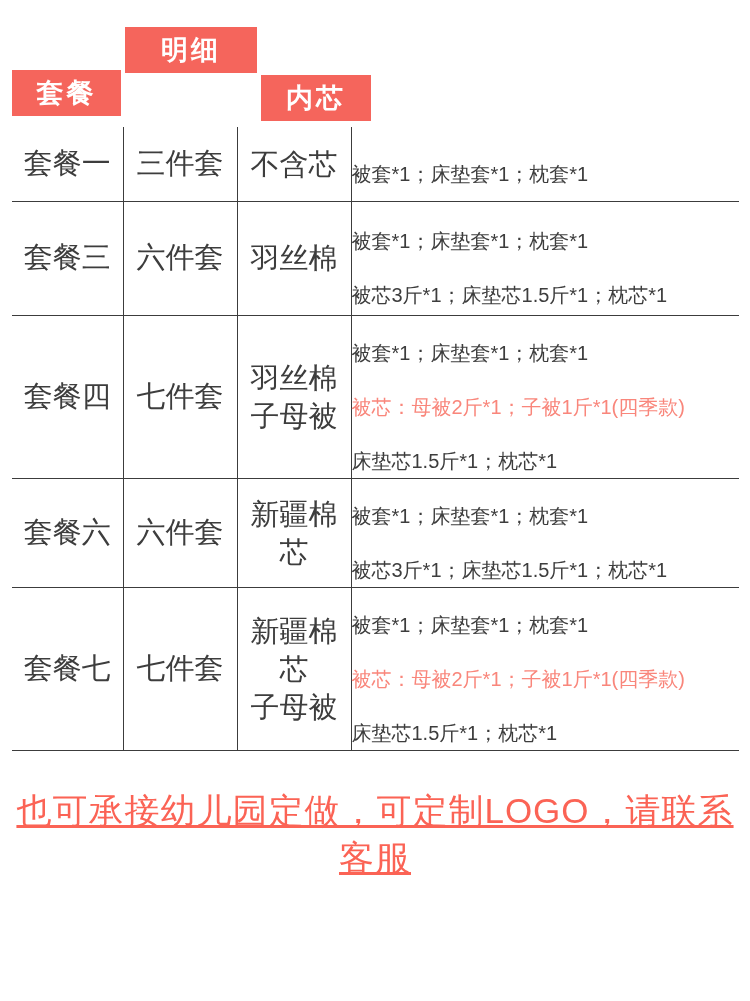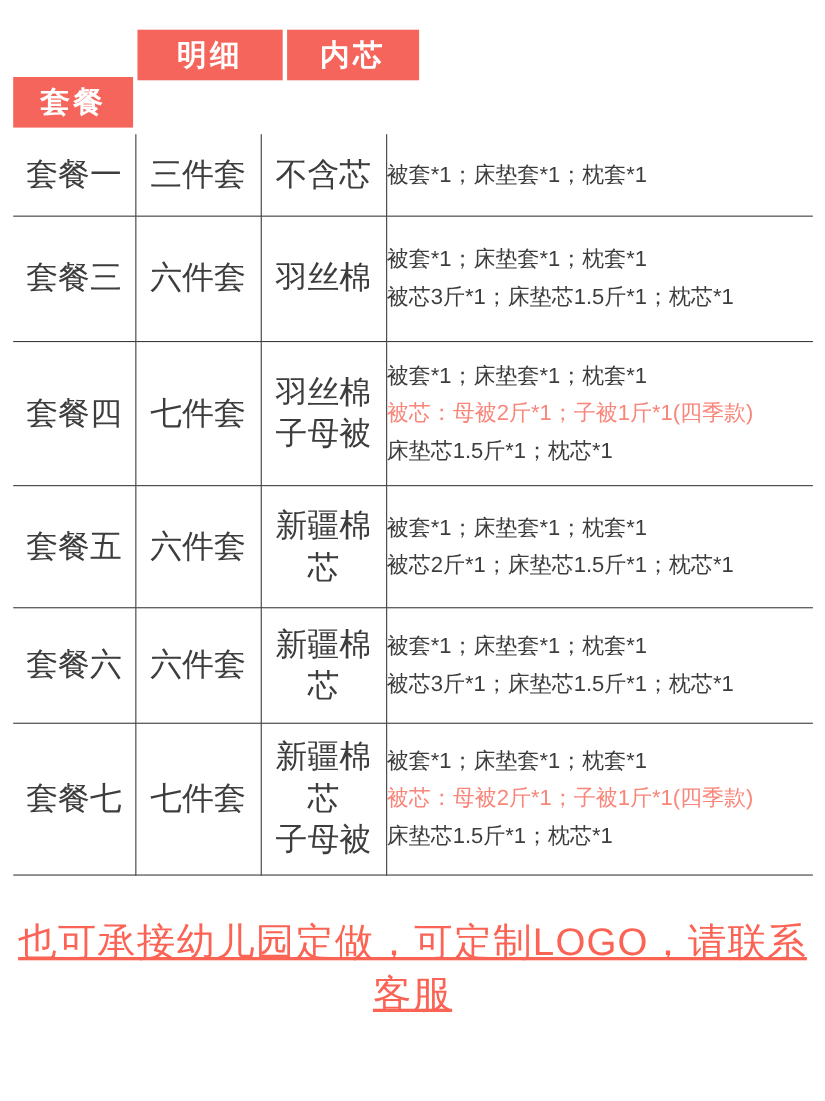--- a/index.html
+++ b/index.html
@@ -35,21 +35,21 @@
     color: var(--header-text);
     font-size: 27px;
     font-weight: bold;
     letter-spacing: 3px;
     display: flex;
     align-items: center;
     justify-content: center;
   }
   .h1 { width: 109px; margin-top: 43px; }
   .h2 { width: 132px; }
-  .h3 { width: 120px; }
+  .h3 { width: 110px; margin-top: 48px; }
   .h4 { flex: 1; }
 
   
   table.pkg {
     margin: 6px 0 0 12px;
     width: 727px;
     border-collapse: collapse;
     table-layout: fixed;
   }
   table.pkg td {
@@ -62,21 +62,21 @@
     text-align: center;
     font-size: 29px;
     color: var(--body-text);
   }
   td.c4 {
     padding-left: 52px;
     font-size: 20px;
     color: var(--body-text);
   }
   .core-line { line-height: 38px; }
-  .cfg-line  { line-height: 34px; }
+  .cfg-line  { line-height: 34px; margin-top: 20px; }
   .cfg-line.accent { color: var(--accent-text); }
 
   tr.r1 { height: 74px; }
   tr.r2 { height: 113px; }
   tr.r3 { height: 114px; }
   tr.r4 { height: 131px; }
   tr.r5 { height: 111px; }
   tr.r6 { height: 105px; }
   tr.r7 { height: 138px; }
 
@@ -142,31 +142,20 @@
           <div class="core-line">羽丝棉</div>
           <div class="core-line">子母被</div>
         </td>
         <td class="c4">
           <div class="cfg-line">被套*1；床垫套*1；枕套*1</div>
           <div class="cfg-line accent">被芯：母被2斤*1；子被1斤*1(四季款)</div>
           <div class="cfg-line">床垫芯1.5斤*1；枕芯*1</div>
         </td>
       </tr>
 
-      <tr class="r5">
-        <td class="c1">套餐五</td>
-        <td class="c2">六件套</td>
-        <td class="c3">
-          <div class="core-line">新疆棉芯</div>
-        </td>
-        <td class="c4">
-          <div class="cfg-line">被套*1；床垫套*1；枕套*1</div>
-          <div class="cfg-line">被芯2斤*1；床垫芯1.5斤*1；枕芯*1</div>
-        </td>
-      </tr>
 
       <tr class="r6">
         <td class="c1">套餐六</td>
         <td class="c2">六件套</td>
         <td class="c3">
           <div class="core-line">新疆棉芯</div>
         </td>
         <td class="c4">
           <div class="cfg-line">被套*1；床垫套*1；枕套*1</div>
           <div class="cfg-line">被芯3斤*1；床垫芯1.5斤*1；枕芯*1</div>

